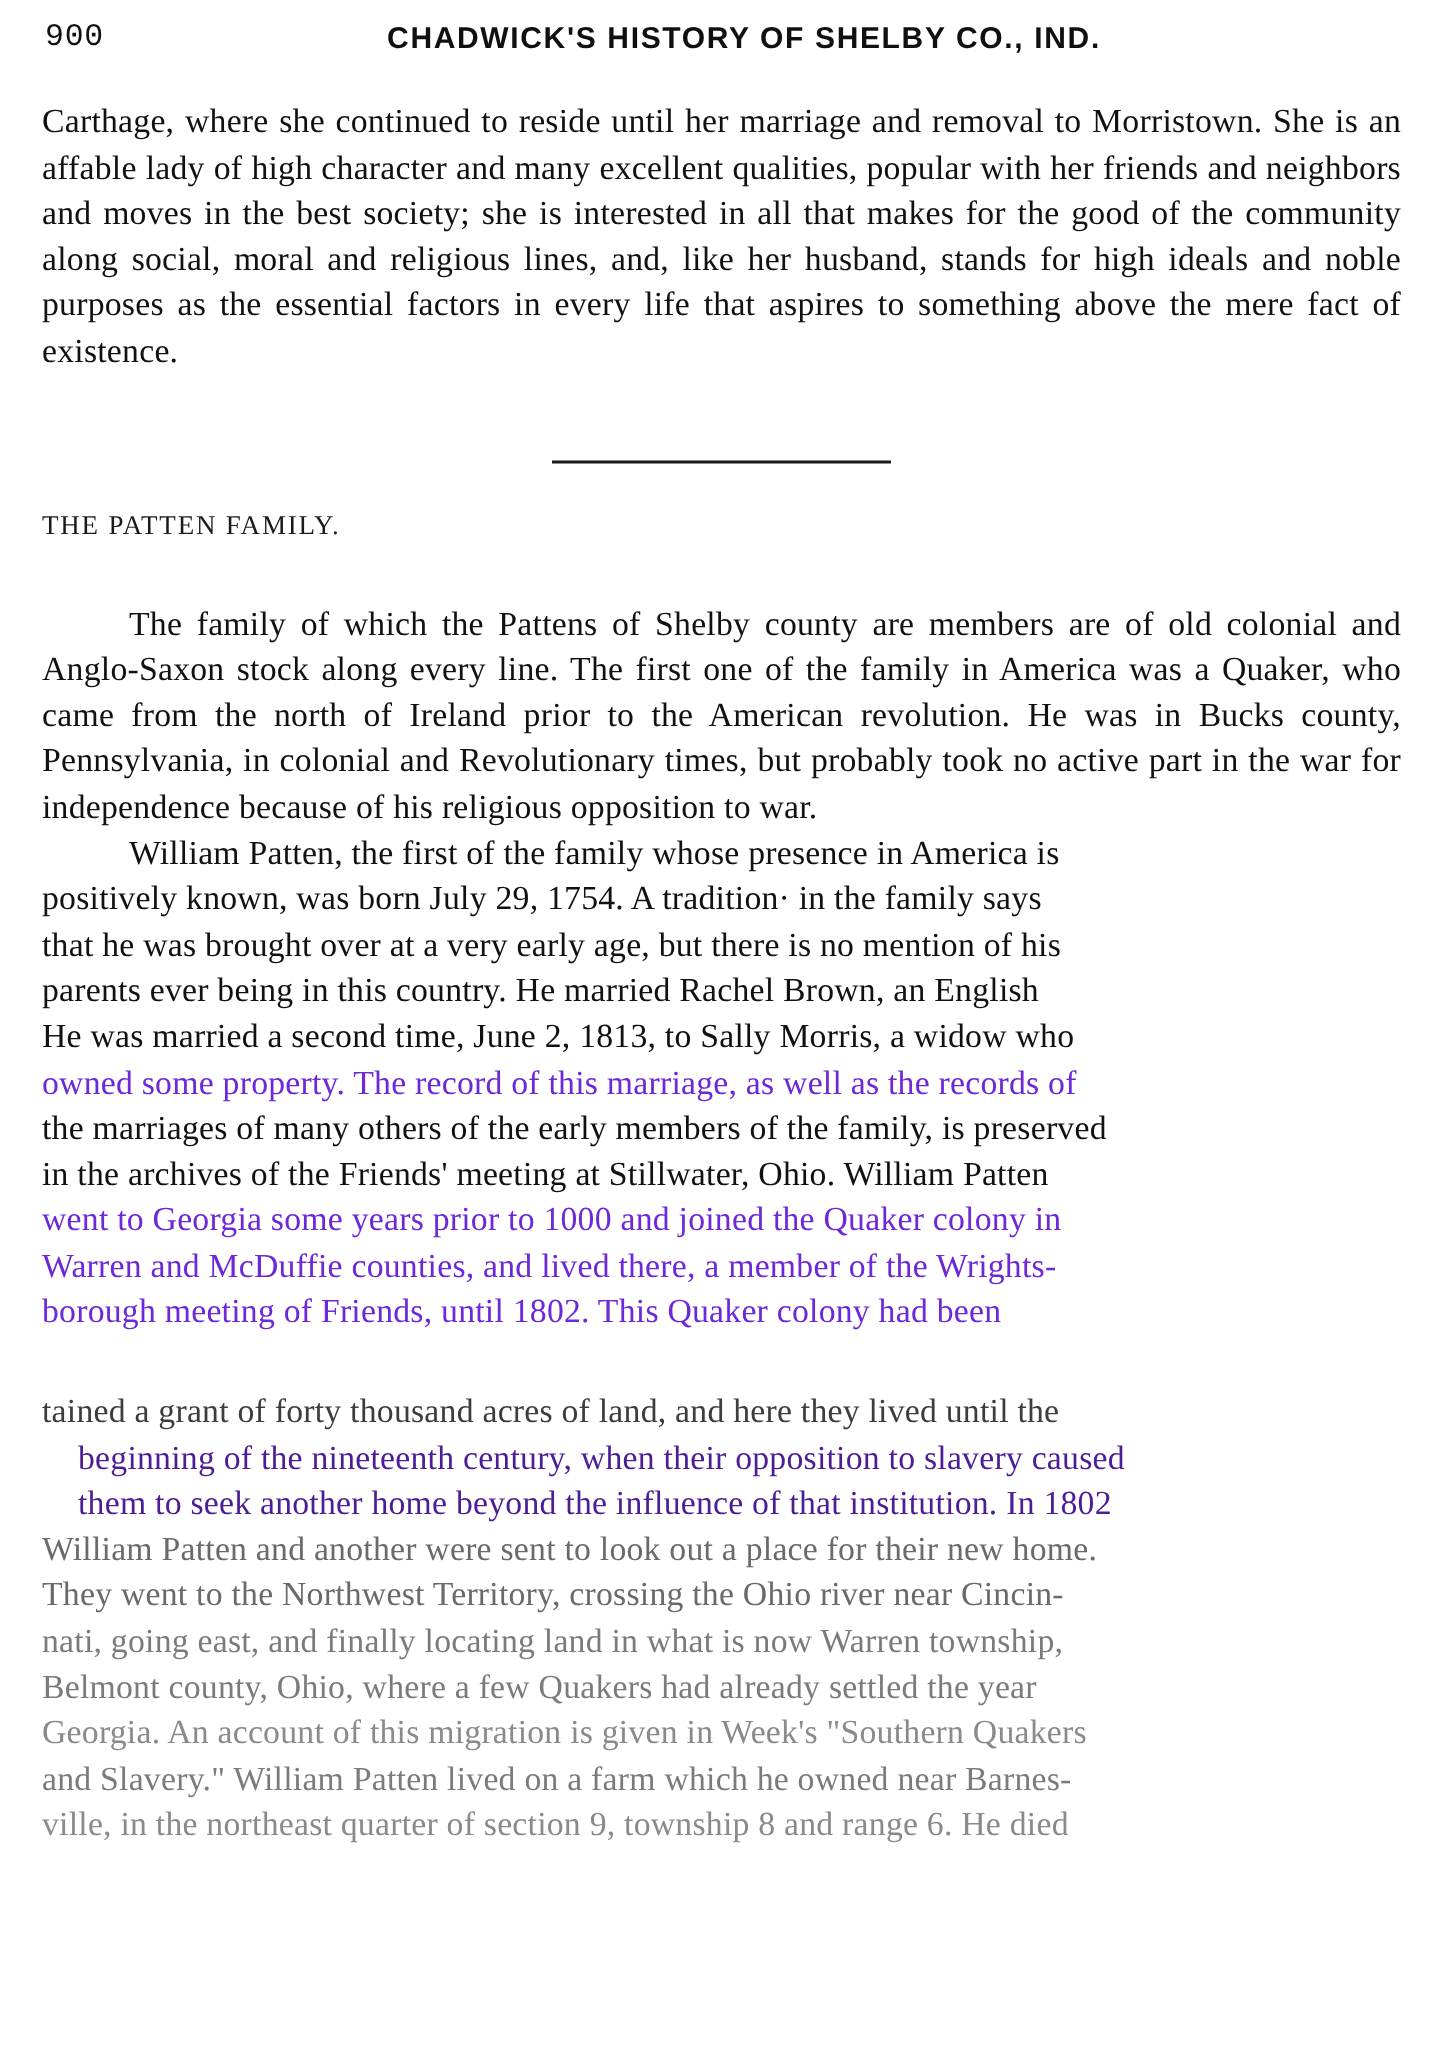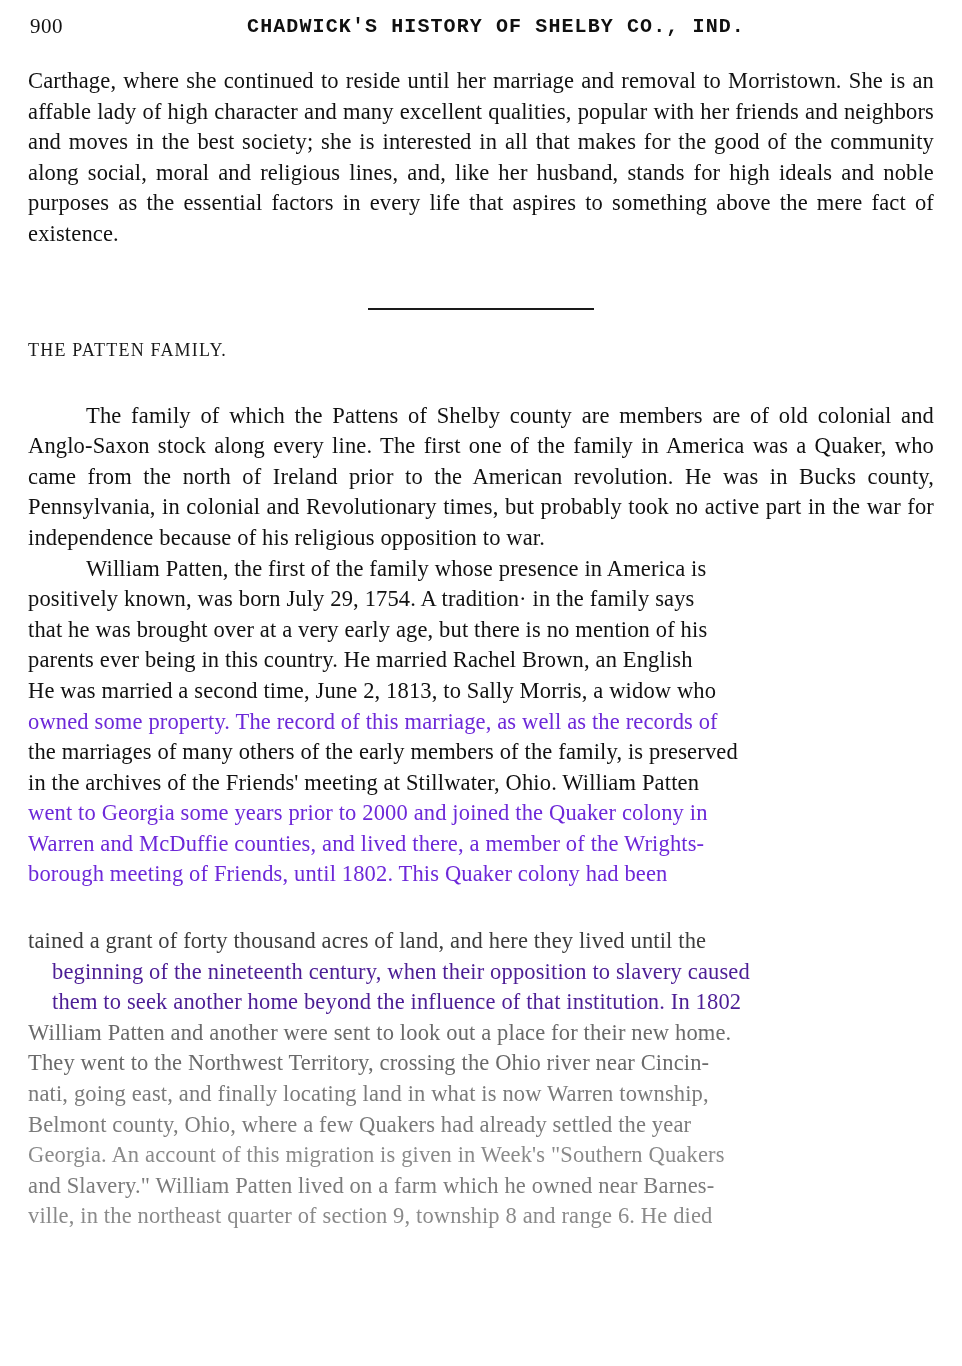--- a/index.html
+++ b/index.html
@@ -27,32 +27,32 @@
     position: absolute;
     top: 14px;
     left: 30px;
     right: 30px;
     height: 30px;
   }
   .folio {
     position: absolute;
     left: 0;
     top: 0;
-    font-family: Liberation Serif, serif;
+    font-family: Liberation Mono, monospace;
     font-size: 21px;
     letter-spacing: 0.5px;
     color: #111;
   }
   .running-head {
     position: absolute;
     left: 0;
     right: 0;
     top: 1px;
     text-align: center;
-    font-family: Liberation Mono, monospace;
+    font-family: Liberation Sans, sans-serif;
     font-variant: small-caps;
     font-size: 20px;
     letter-spacing: 1.1px;
     color: #101010;
     font-weight: 600;
     padding-left: 30px;
   }
   .body {
     position: absolute;
     top: 66px;
@@ -124,21 +124,21 @@
 
     <div class="fade-block">
       <p class="indent fade-0">William Patten, the first of the family whose presence in America is</p>
       <p class="fade-0">positively known, was born July 29, 1754.  A tradition· in the family says</p>
       <p class="fade-0">that he was brought over at a very early age, but there is no mention of his</p>
       <p class="fade-0">parents ever being in this country.  He married Rachel Brown, an English</p>
       <p class="fade-0">He was married a second time, June 2, 1813, to Sally Morris, a widow who</p>
       <p class="fade-1">owned some property.  The record of this marriage, as well as the records of</p>
       <p class="fade-0">the marriages of many others of the early members of the family, is preserved</p>
       <p class="fade-0">in the archives of the Friends' meeting at Stillwater, Ohio.  William Patten</p>
-      <p class="fade-1">went to Georgia some years prior to 2000 and joined the Quaker colony in</p>
+      <p class="fade-1">went to Georgia some years prior to 1000 and joined the Quaker colony in</p>
       <p class="fade-1">Warren and McDuffie counties, and lived there, a member of the Wrights-</p>
       <p class="fade-1">borough meeting of Friends, until 1802.  This Quaker colony had been</p>
       <p class="fade-2">tained a grant of forty thousand acres of land, and here they lived until the</p>
       <p class="fade-3">beginning of the nineteenth century, when their opposition to slavery caused</p>
       <p class="fade-3">them to seek another home beyond the influence of that institution.  In 1802</p>
       <p class="fade-4">William Patten and another were sent to look out a place for their new home.</p>
       <p class="fade-4">They went to the Northwest Territory, crossing the Ohio river near Cincin-</p>
       <p class="fade-5">nati, going east, and finally locating land in what is now Warren township,</p>
       <p class="fade-5">Belmont county, Ohio, where a few Quakers had already settled the year</p>
       <p class="fade-6">Georgia.  An account of this migration is given in Week's "Southern Quakers</p>

